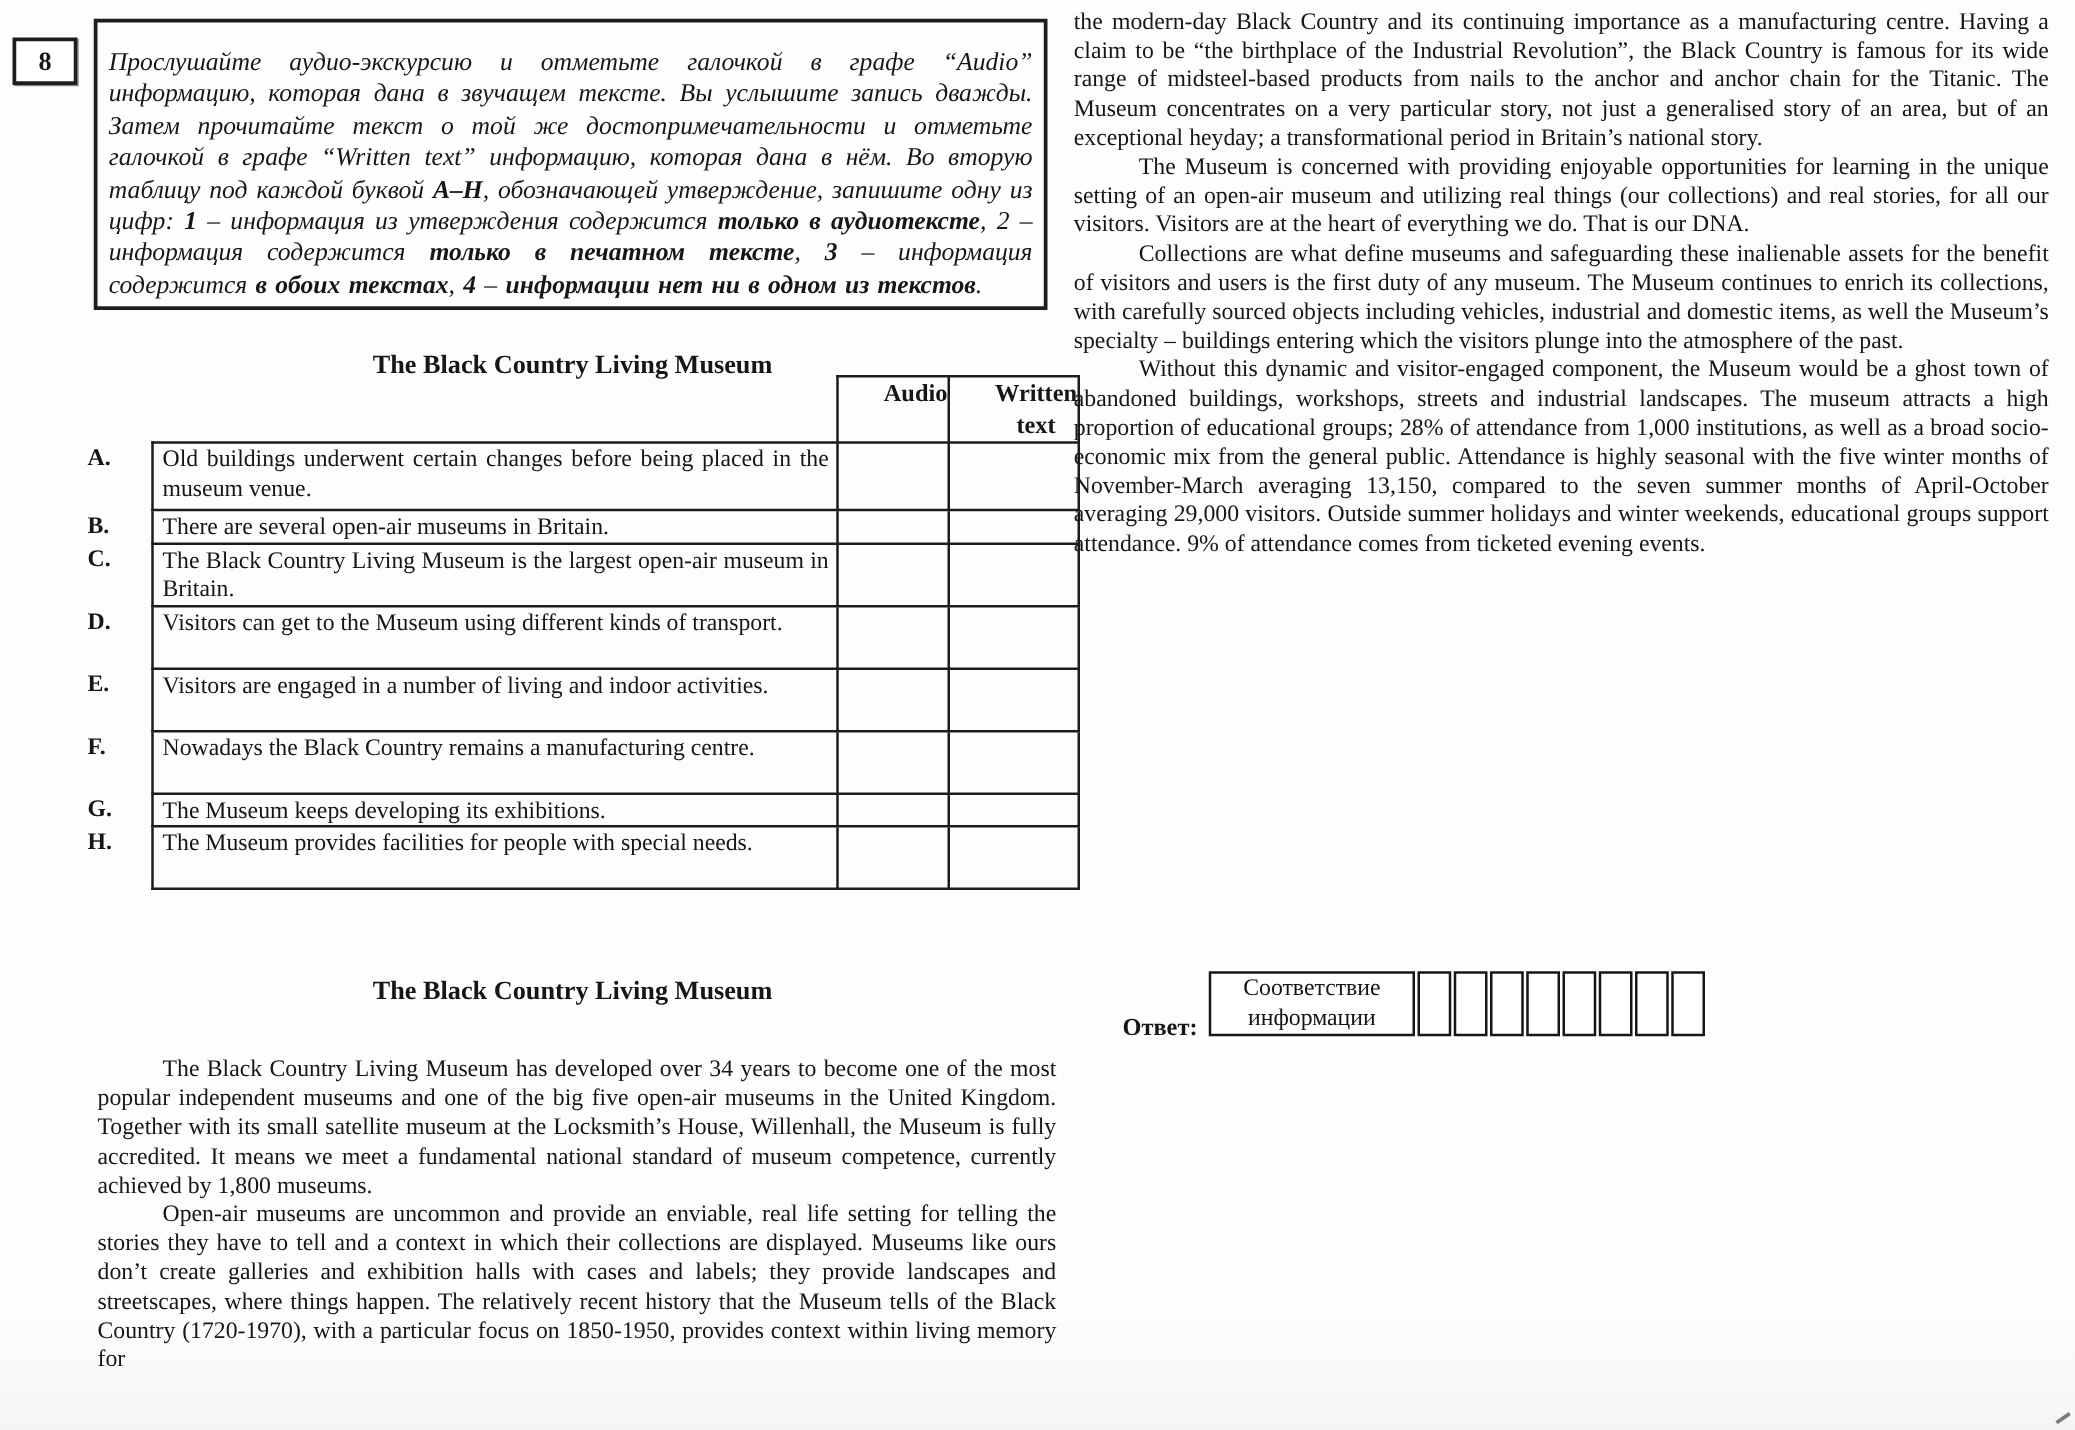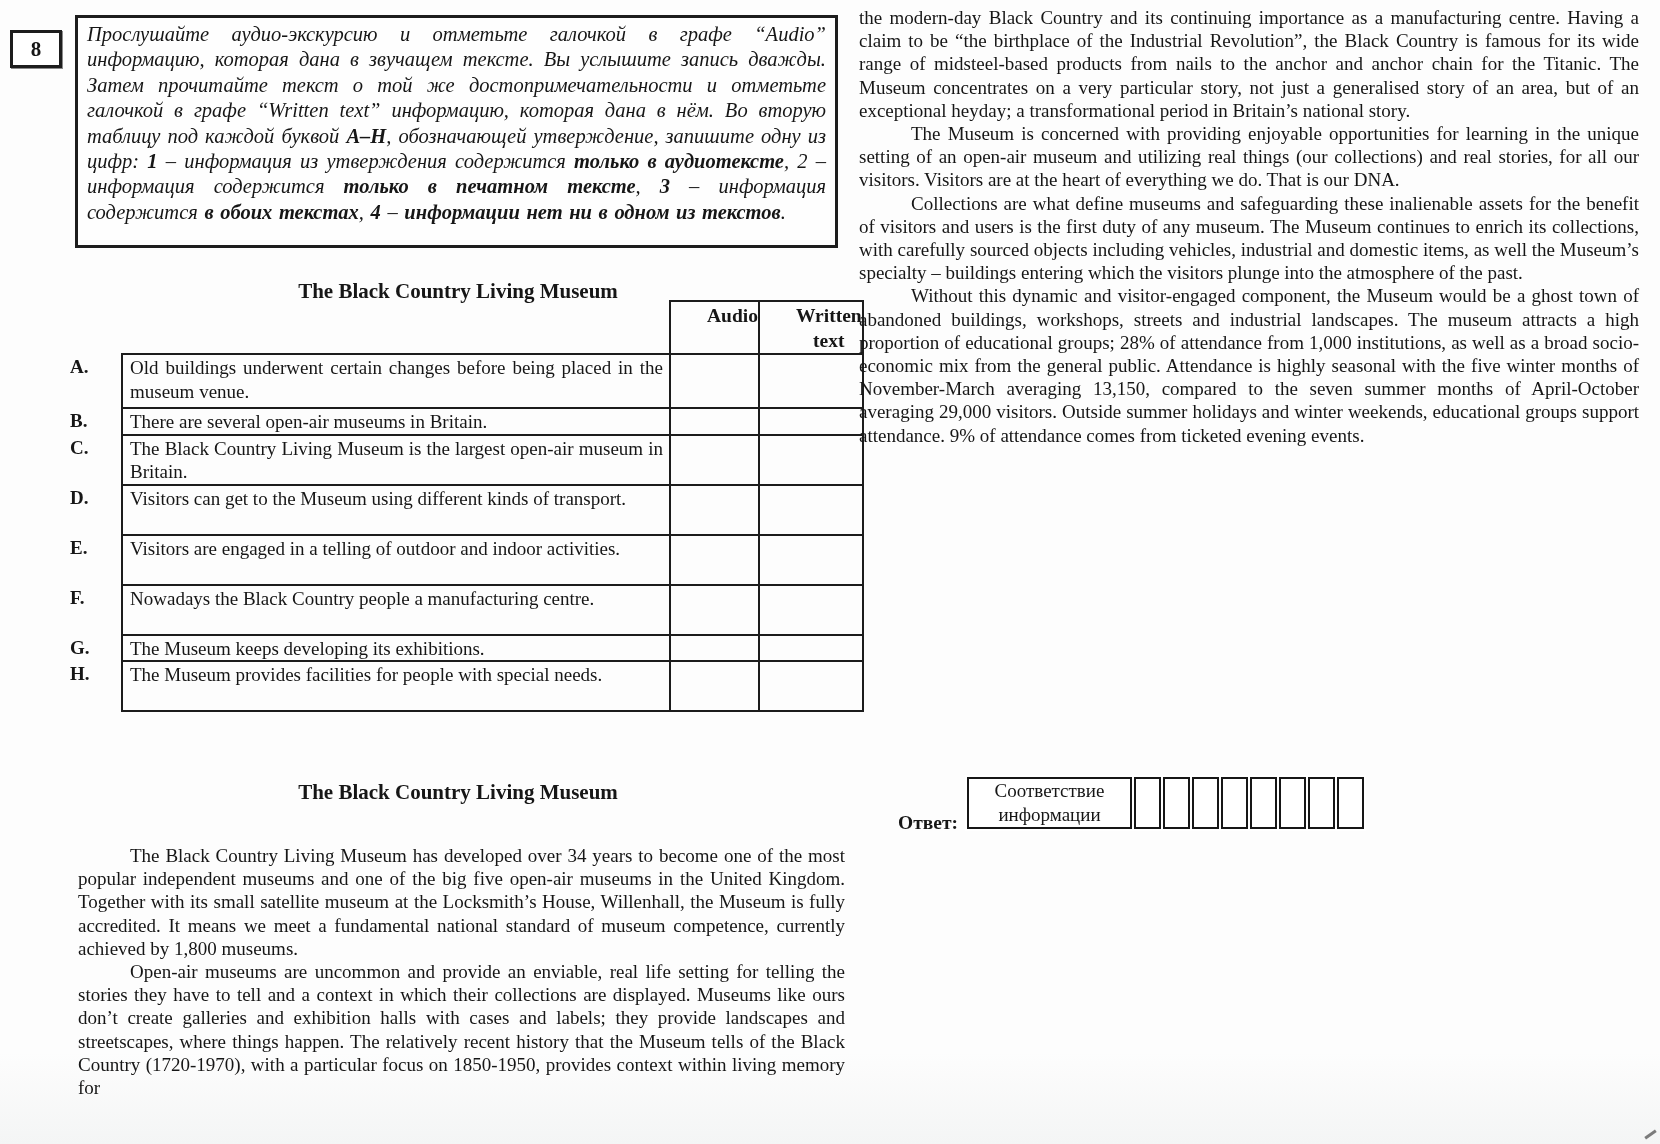--- a/index.html
+++ b/index.html
@@ -23,21 +23,21 @@
     display: flex; align-items: center; justify-content: center;
     font-weight: 700; font-size: 21px;
     background: #fff;
   }
 
   
   .instruction-box {
     position: absolute; left: 75px; top: 15px;
     width: 763px; height: 233px;
     border: 3px solid #1d1d1d;
-    padding: 4px 9px 2px 9px;
+    padding: 20px 9px 2px 9px;
     font-style: italic;
     font-size: 20.5px;
     line-height: 25.4px;
     text-align: justify;
     word-spacing: 1.5px;
     overflow: hidden;
     background: #fefefe;
   }
   .instruction-box b { font-weight: 700; }
 
@@ -163,27 +163,27 @@
           <td class="check"></td>
         </tr>
         <tr class="r2">
           <td class="ltr">D.</td>
           <td class="stmt">Visitors can get to the Museum using different kinds of transport.</td>
           <td class="check"></td>
           <td class="check"></td>
         </tr>
         <tr class="r2">
           <td class="ltr">E.</td>
-          <td class="stmt">Visitors are engaged in a telling of outdoor and indoor activities.</td>
+          <td class="stmt">Visitors are engaged in a number of living and indoor activities.</td>
           <td class="check"></td>
           <td class="check"></td>
         </tr>
         <tr class="r2">
           <td class="ltr">F.</td>
-          <td class="stmt">Nowadays the Black Country people a manufacturing centre.</td>
+          <td class="stmt">Nowadays the Black Country remains a manufacturing centre.</td>
           <td class="check"></td>
           <td class="check"></td>
         </tr>
         <tr class="r1">
           <td class="ltr">G.</td>
           <td class="stmt">The Museum keeps developing its exhibitions.</td>
           <td class="check"></td>
           <td class="check"></td>
         </tr>
         <tr class="r2">

